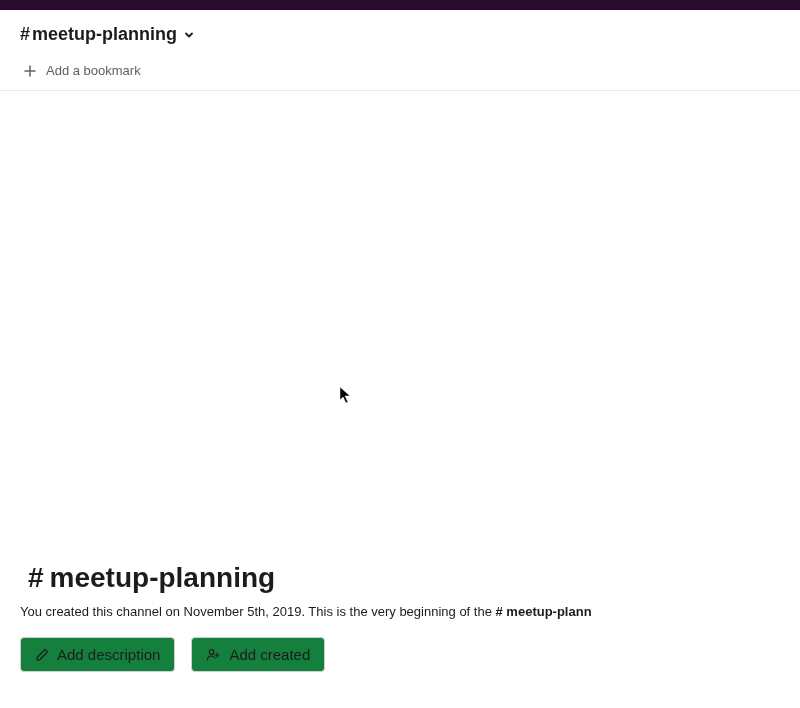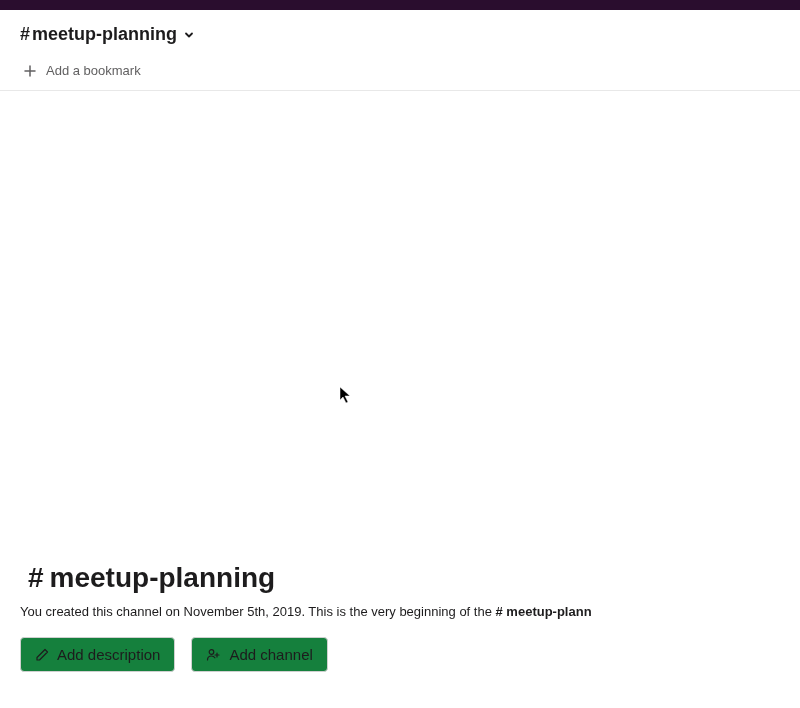--- a/index.html
+++ b/index.html
@@ -172,16 +172,16 @@
       <span>Add description</span>
     </button>
     <button class="action-btn">
       <span class="btn-icon">
         <svg width="15" height="14" viewBox="0 0 15 14">
           <circle cx="5.5" cy="4" r="2.3" stroke="#1d1c1d" stroke-width="1.2" fill="none"></circle>
           <path d="M1.5 12 C1.5 9.5 3.3 8 5.5 8 C7 8 8.2 8.7 8.9 9.8" stroke="#1d1c1d" stroke-width="1.2" fill="none" stroke-linecap="round"></path>
           <path d="M11 5 L11 9 M9 7 L13 7" stroke="#1d1c1d" stroke-width="1.2" stroke-linecap="round"></path>
         </svg>
       </span>
-      <span>Add channel</span>
+      <span>Add created</span>
     </button>
   </div>
 </div>
 
 </body></html>

